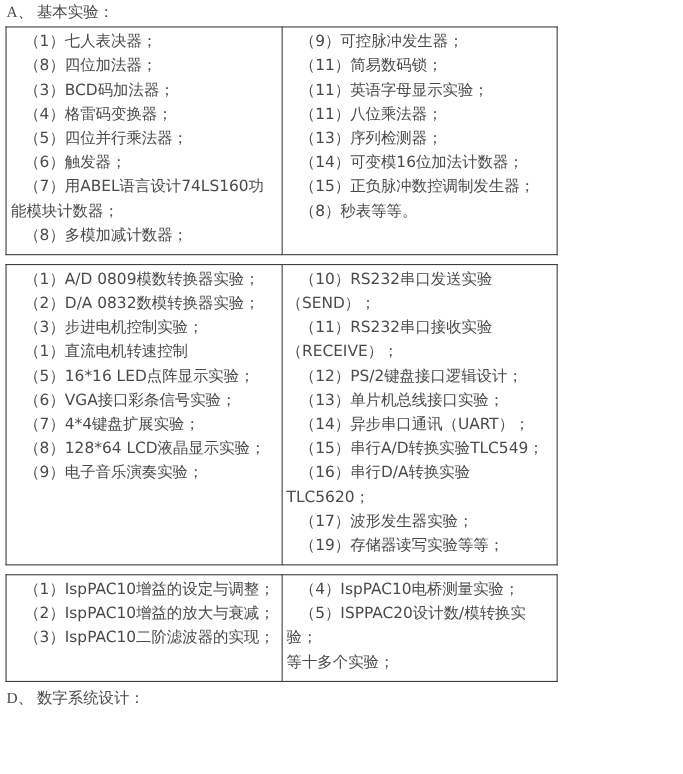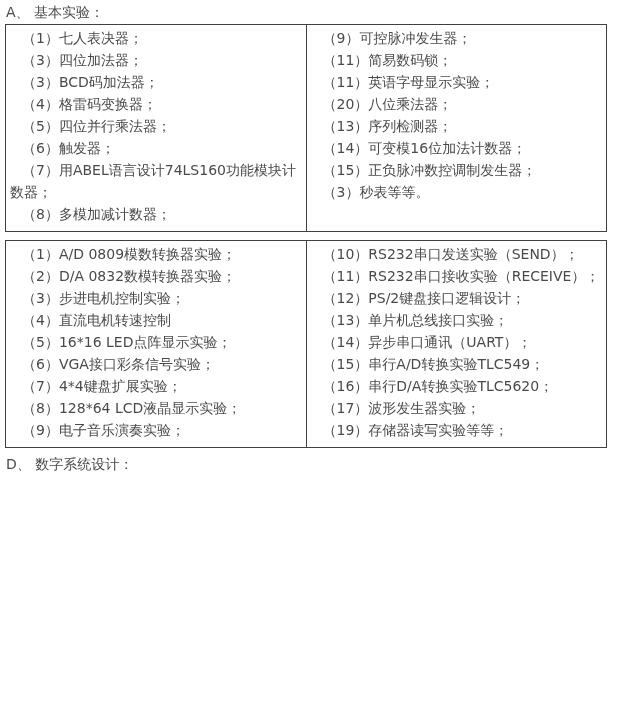--- a/index.html
+++ b/index.html
@@ -20,24 +20,25 @@
     font-size: 14px;
     box-sizing: border-box;
     padding: 4px 9px 0 5px;
     overflow: hidden;
   }
   .section-header {
     font-size: 14px;
     line-height: 16px;
     margin: 0 0 4px 1px;
     white-space: pre;
+    font-family: Liberation Serif, serif;
   }
   table.exp-table {
     border-collapse: collapse;
-    width: 602px;
+    width: 502px;
     table-layout: fixed;
     margin: 0 0 8px 0;
   }
   table.exp-table td {
     border: 1px solid var(--border);
     vertical-align: top;
     padding: 2px 4px 6px 4px;
     width: 50%;
     overflow: hidden;
   }
@@ -53,52 +54,52 @@
 </head>
 <body>
 
 <div class="section">
   <div class="section-header">A、 基本实验：</div>
   <table class="exp-table">
     <tbody>
         <tr>
       <td>
         <p class="item">（1）七人表决器；</p>
-        <p class="item">（3）四位加法器；</p>
+        <p class="item">（8）四位加法器；</p>
         <p class="item">（3）BCD码加法器；</p>
         <p class="item">（4）格雷码变换器；</p>
         <p class="item">（5）四位并行乘法器；</p>
         <p class="item">（6）触发器；</p>
         <p class="item">（7）用ABEL语言设计74LS160功能模块计数器；</p>
         <p class="item">（8）多模加减计数器；</p>
       </td>
       <td>
         <p class="item">（9）可控脉冲发生器；</p>
         <p class="item">（11）简易数码锁；</p>
         <p class="item">（11）英语字母显示实验；</p>
-        <p class="item">（20）八位乘法器；</p>
+        <p class="item">（11）八位乘法器；</p>
         <p class="item">（13）序列检测器；</p>
         <p class="item">（14）可变模16位加法计数器；</p>
         <p class="item">（15）正负脉冲数控调制发生器；</p>
-        <p class="item">（3）秒表等等。</p>
+        <p class="item">（8）秒表等等。</p>
       </td>
     </tr>
   </tbody>
     </table>
 </div>
 
 <div class="section">
   <table class="exp-table">
     <tbody>
         <tr>
       <td>
         <p class="item">（1）A/D 0809模数转换器实验；</p>
         <p class="item">（2）D/A 0832数模转换器实验；</p>
         <p class="item">（3）步进电机控制实验；</p>
-        <p class="item">（4）直流电机转速控制</p>
+        <p class="item">（1）直流电机转速控制</p>
         <p class="item">（5）16*16 LED点阵显示实验；</p>
         <p class="item">（6）VGA接口彩条信号实验；</p>
         <p class="item">（7）4*4键盘扩展实验；</p>
         <p class="item">（8）128*64 LCD液晶显示实验；</p>
         <p class="item">（9）电子音乐演奏实验；</p>
       </td>
       <td>
         <p class="item">（10）RS232串口发送实验（SEND）；</p>
         <p class="item">（11）RS232串口接收实验（RECEIVE）；</p>
         <p class="item">（12）PS/2键盘接口逻辑设计；</p>
@@ -108,17 +109,33 @@
         <p class="item">（16）串行D/A转换实验TLC5620；</p>
         <p class="item">（17）波形发生器实验；</p>
         <p class="item">（19）存储器读写实验等等；</p>
       </td>
     </tr>
   </tbody>
     </table>
 </div>
 
 <div class="section">
+  <table class="exp-table">
+    <tbody>
+        <tr>
+      <td>
+        <p class="item">（1）IspPAC10增益的设定与调整；</p>
+        <p class="item">（2）IspPAC10增益的放大与衰减；</p>
+        <p class="item">（3）IspPAC10二阶滤波器的实现；</p>
+      </td>
+      <td>
+        <p class="item">（4）IspPAC10电桥测量实验；</p>
+        <p class="item">（5）ISPPAC20设计数/模转换实验；</p>
+        <p class="item cont">等十多个实验；</p>
+      </td>
+    </tr>
+  </tbody>
+    </table>
 </div>
 
 <div class="section">
   <div class="section-header">D、 数字系统设计：</div>
 </div>
 
 </body></html>

